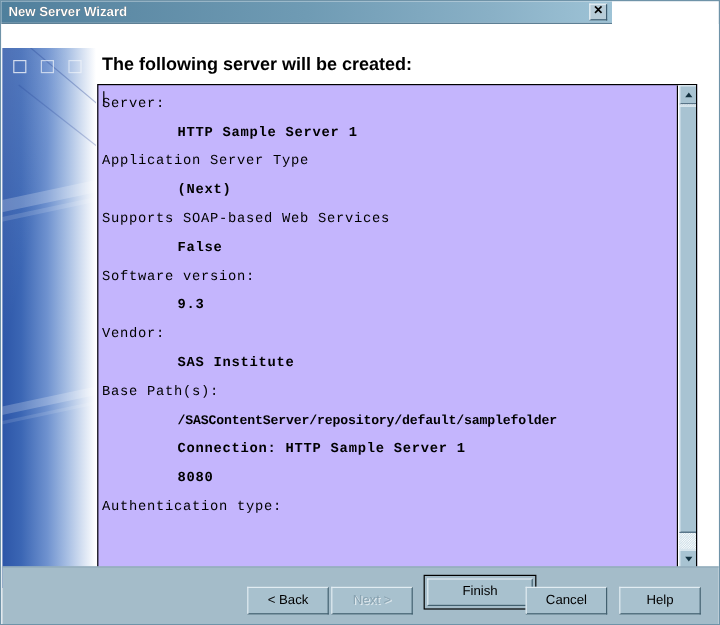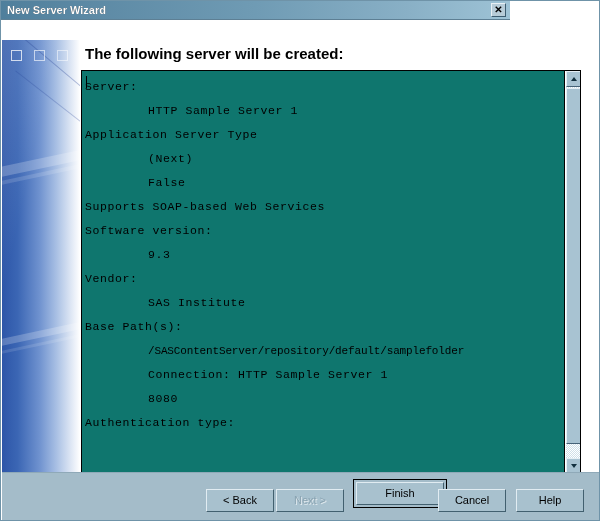--- a/index.html
+++ b/index.html
@@ -136,21 +136,21 @@
     white-space: nowrap;
   }
 
   
   .text-panel {
     position: absolute;
     left: 80px;
     top: 50px;
     width: 500px;
     height: 405px;
-    background: #0f766e;
+    background: #c4b5fd;
     border: 1px solid #000000;
     box-sizing: border-box;
     overflow: hidden;
   }
   .text-inner {
     position: absolute;
     left: 0px;
     top: 0px;
     width: 482px;
     height: 403px;
@@ -170,20 +170,21 @@
     font-family: "Liberation Mono", "DejaVu Sans Mono", monospace;
     font-size: 11.5px;
     line-height: 24px;
     height: 24px;
     color: #000000;
     white-space: pre;
     letter-spacing: 0.6px;
   }
   .doc-line.indent {
     padding-left: 63px;
+    font-weight: bold;
   }
   .doc-line.tight {
     letter-spacing: -0.15px;
     font-size: 11px;
   }
 
   
   .scrollbar {
     position: absolute;
     right: 0px;
@@ -334,22 +335,22 @@
 
     <div class="header-text">The following server will be created:</div>
 
     <div class="text-panel">
       <div class="text-inner" id="summary-lines">
         <div class="caret"></div>
       <div class="doc-line">Server:</div>
           <div class="doc-line indent">HTTP Sample Server 1</div>
           <div class="doc-line">Application Server Type</div>
           <div class="doc-line indent">(Next)</div>
+          <div class="doc-line">Supports SOAP-based Web Services</div>
           <div class="doc-line indent">False</div>
-          <div class="doc-line">Supports SOAP-based Web Services</div>
           <div class="doc-line">Software version:</div>
           <div class="doc-line indent">9.3</div>
           <div class="doc-line">Vendor:</div>
           <div class="doc-line indent">SAS Institute</div>
           <div class="doc-line">Base Path(s):</div>
           <div class="doc-line indent tight">/SASContentServer/repository/default/samplefolder</div>
           <div class="doc-line indent">Connection: HTTP Sample Server 1</div>
           <div class="doc-line indent">8080</div>
           <div class="doc-line">Authentication type:</div>
         </div>

